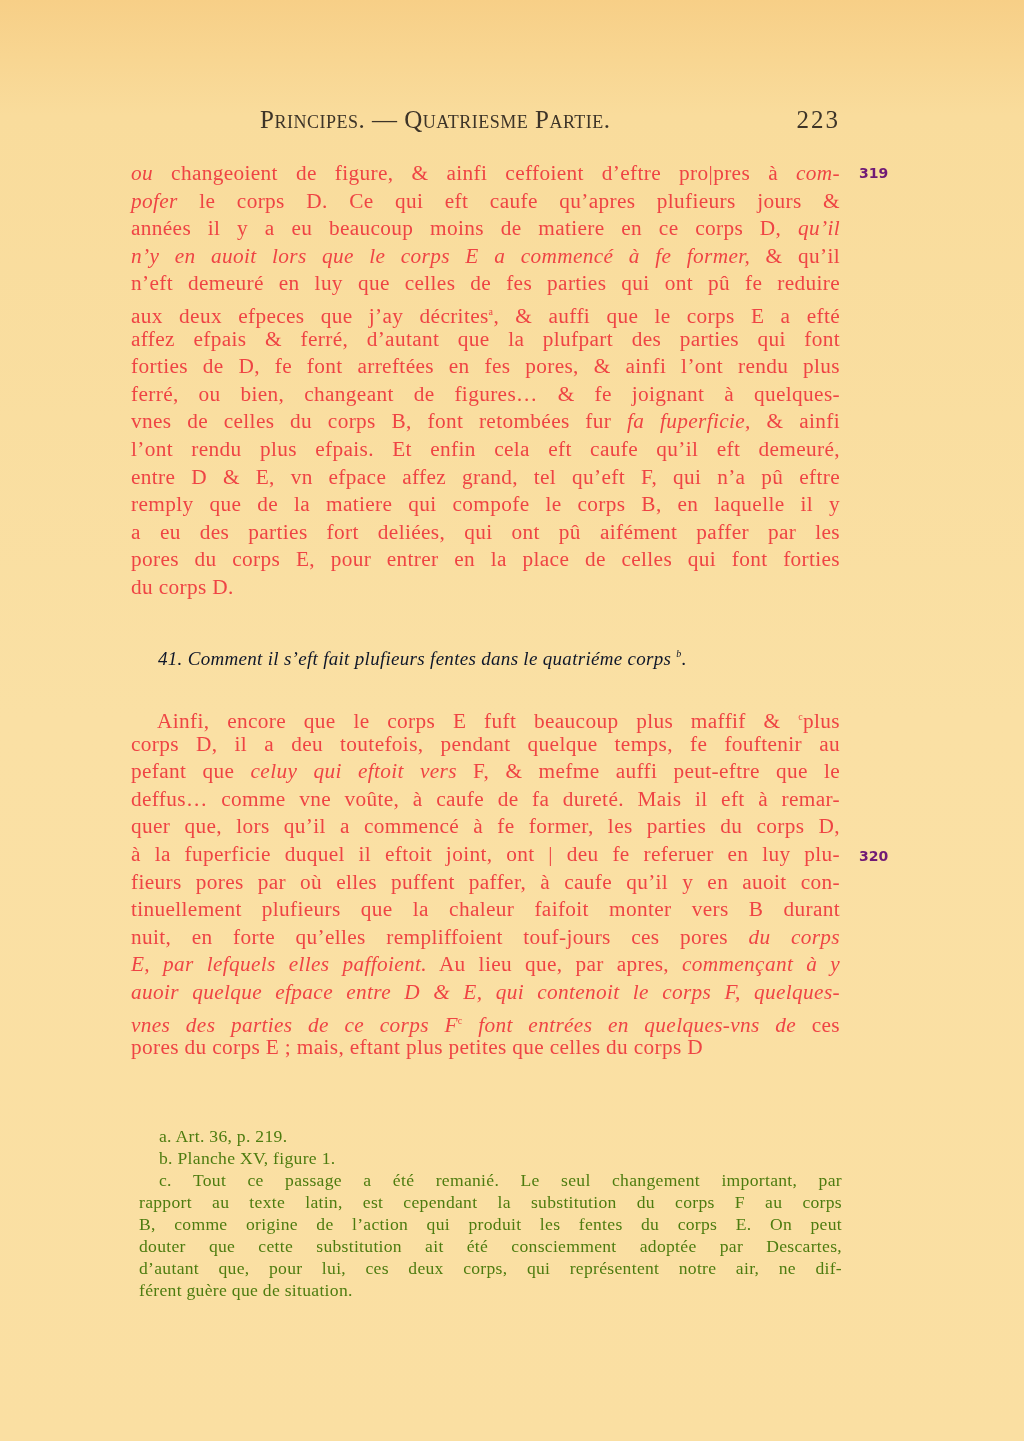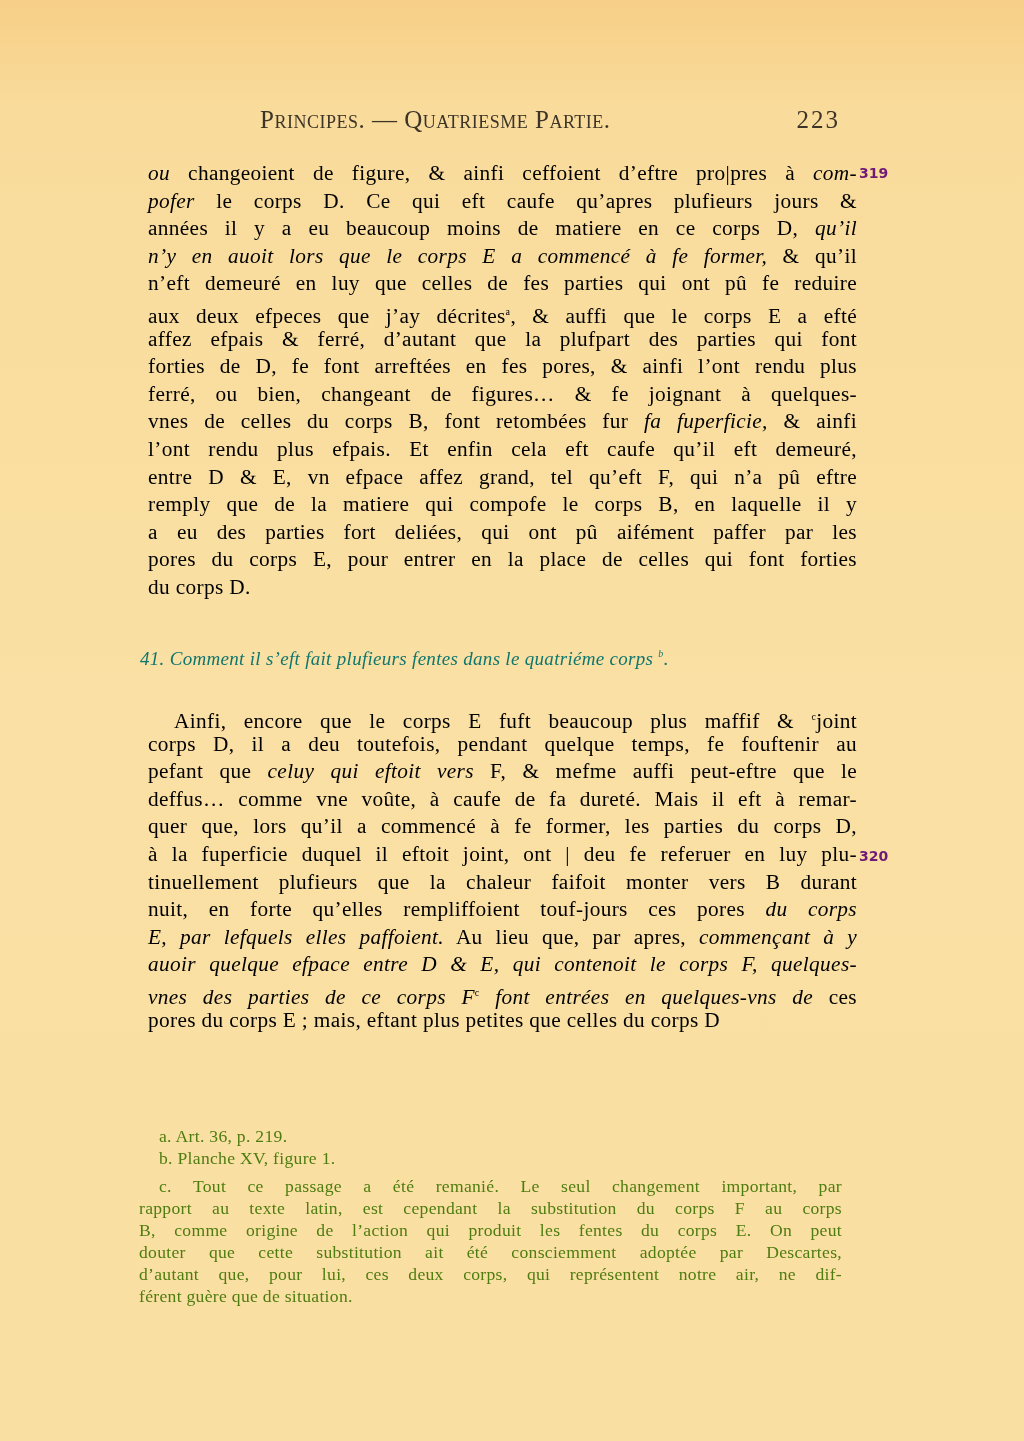--- a/index.html
+++ b/index.html
@@ -13,45 +13,45 @@
   .page { position: absolute; left: 0; top: 0; width: 1024px; height: 1214px; border-radius: 11px; }
   .running-head {
     position: absolute; top: 106px; left: 260px; width: 580px;
     font-size: 25px; letter-spacing: 0.5px; color: #3d3428;
   }
   .running-head .title { font-variant: small-caps; }
   .running-head .pageno { position: absolute; right: 0; top: 0; letter-spacing: 2px; }
   .body-text {
     position: absolute; left: 131px; width: 709px;
     font-size: 21.3px; line-height: 27.6px; text-align: justify;
-    letter-spacing: 0.35px; color: #000000; margin-left: 17px;
+    letter-spacing: 0.35px; color: #ef4444;
   }
   .body-text .line { display: block; text-align: justify; text-align-last: justify; white-space: nowrap; height: 27.6px; }
   .body-text .line.last { text-align-last: left; }
   .body-text i { font-style: italic; }
   #para1 { top: 160px; }
   #para2 { top: 703px; }
   .heading {
-    position: absolute; top: 648px; left: 140px; width: 700px;
-    font-size: 19px; font-style: italic; color: #0f766e; letter-spacing: 0.3px;
+    position: absolute; top: 648px; left: 158px; width: 700px;
+    font-size: 19px; font-style: italic; color: #0f172a; letter-spacing: 0.3px;
   }
   .indent { padding-left: 26px; }
   .margin-num {
     position: absolute; left: 859px; font-family: "DejaVu Sans", sans-serif;
     font-weight: bold; font-size: 14px; color: #701a75;
   }
   #mn1 { top: 165px; }
   #mn2 { top: 848px; }
   .footnotes {
     position: absolute; top: 1125px; left: 139px; width: 703px;
     font-size: 17.6px; line-height: 22px; color: #4d7c0f; letter-spacing: 0.3px;
   }
   .footnotes .fn { display: block; white-space: nowrap; text-align: justify; text-align-last: justify; }
   .footnotes .fn.short { text-align-last: left; padding-left: 20px; }
-  .footnotes .fn.first { padding-left: 20px; margin-top: 6px; }
+  .footnotes .fn.first { padding-left: 20px; }
   .footnotes .fn.last { text-align-last: left; }
   sup { font-size: 10px; vertical-align: 8px; }
 </style>
 </head>
 <body>
 
 <div class="page">
 
   <div class="running-head">
     <span class="title">Principes. — Quatriesme Partie.</span>
@@ -80,26 +80,27 @@
       <span class="line last"><span>du corps D.</span></span>
     </div>
 
   <div class="heading">
     <span>41.</span>
     <span>Comment il s’eft fait plufieurs fentes dans le quatriéme corps</span>
     <sup>b</sup><span>.</span>
   </div>
 
   <div class="body-text" id="para2">
-      <span class="line indent"><span>Ainfi, encore que le corps E fuft beaucoup plus maffif &amp; </span><sup>c</sup><span>joint</span></span>
+      <span class="line indent"><span>Ainfi, encore que le corps E fuft beaucoup plus maffif &amp; </span><sup>c</sup><span>plus</span></span>
       <span class="line"><span>corps D, il a deu toutefois, pendant quelque temps, fe fouftenir au</span></span>
       <span class="line"><span>pefant que </span><i>celuy qui eftoit vers</i><span> F, &amp; mefme auffi peut-eftre que le</span></span>
       <span class="line"><span>deffus… comme vne voûte, à caufe de fa dureté. Mais il eft à remar-</span></span>
       <span class="line"><span>quer que, lors qu’il a commencé à fe former, les parties du corps D,</span></span>
       <span class="line"><span>à la fuperficie duquel il eftoit joint, ont | deu fe referuer en luy plu-</span></span>
+      <span class="line"><span>fieurs pores par où elles puffent paffer, à caufe qu’il y en auoit con-</span></span>
       <span class="line"><span>tinuellement plufieurs que la chaleur faifoit monter vers B durant</span></span>
       <span class="line"><span>nuit, en forte qu’elles rempliffoient touf-jours ces pores </span><i>du corps</i></span>
       <span class="line"><i>E, par lefquels elles paffoient.</i><span> Au lieu que, par apres, </span><i>commençant à y</i></span>
       <span class="line"><i>auoir quelque efpace entre D &amp; E, qui contenoit le corps F, quelques-</i></span>
       <span class="line"><i>vnes des parties de ce corps F</i><sup>c</sup><i> font entrées en quelques-vns de</i><span> ces</span></span>
       <span class="line last"><span>pores du corps E ; mais, eftant plus petites que celles du corps D</span></span>
     </div>
 
   <div class="footnotes">
     <span class="fn short">a. Art. 36, p. 219.</span>

